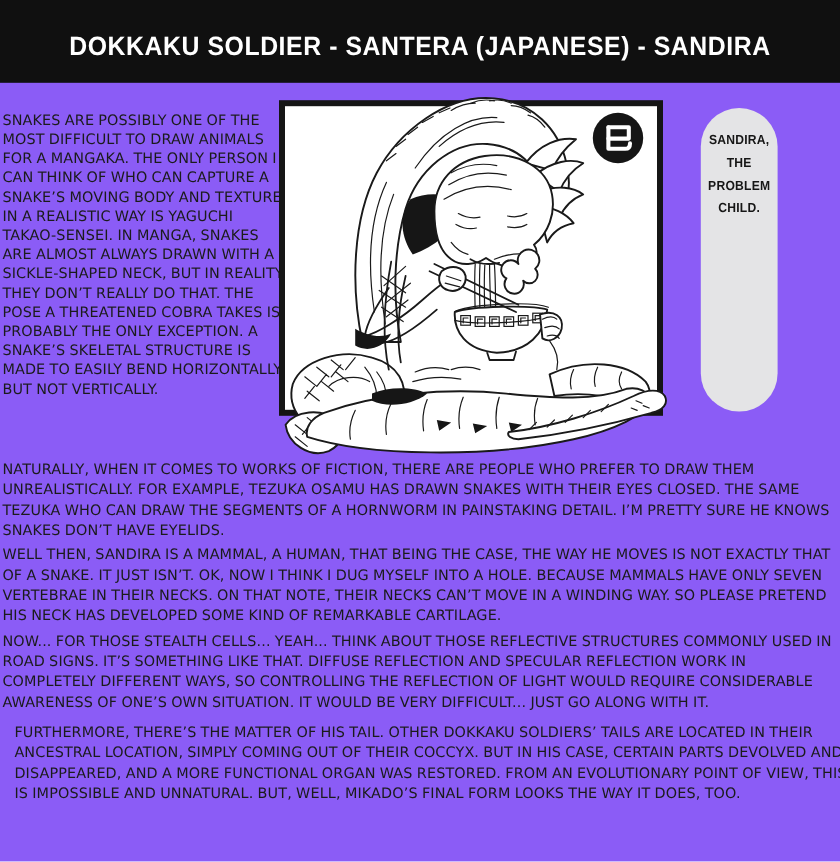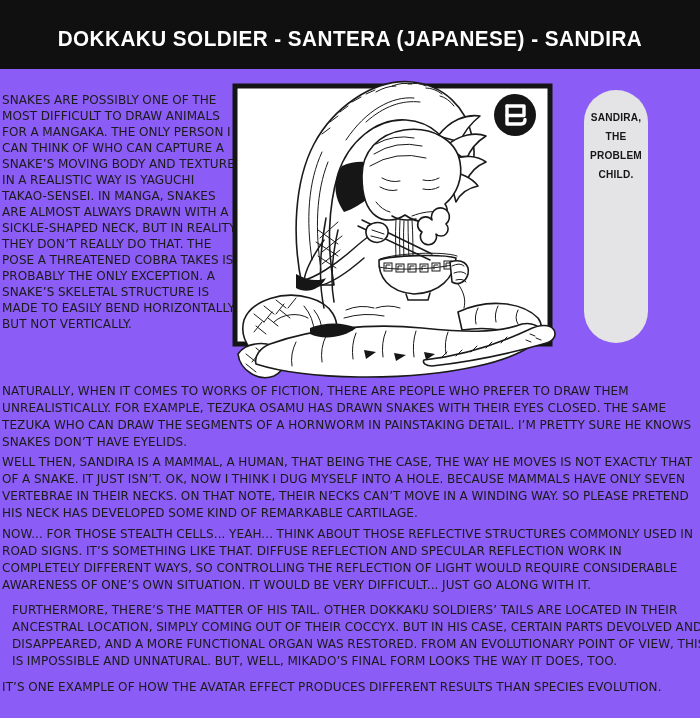--- a/index.html
+++ b/index.html
@@ -159,15 +159,14 @@
       <div>THE</div>
       <div>PROBLEM</div>
       <div>CHILD.</div>
     </div>
   </div>
 
   <div class="comic p2">NATURALLY, WHEN IT COMES TO WORKS OF FICTION, THERE ARE PEOPLE WHO PREFER TO DRAW THEM UNREALISTICALLY. FOR EXAMPLE, TEZUKA OSAMU HAS DRAWN SNAKES WITH THEIR EYES CLOSED. THE SAME TEZUKA WHO CAN DRAW THE SEGMENTS OF A HORNWORM IN PAINSTAKING DETAIL. I’M PRETTY SURE HE KNOWS SNAKES DON’T HAVE EYELIDS.</div>
   <div class="comic p3">WELL THEN, SANDIRA IS A MAMMAL, A HUMAN, THAT BEING THE CASE, THE WAY HE MOVES IS NOT EXACTLY THAT OF A SNAKE. IT JUST ISN’T. OK, NOW I THINK I DUG MYSELF INTO A HOLE. BECAUSE MAMMALS HAVE ONLY SEVEN VERTEBRAE IN THEIR NECKS. ON THAT NOTE, THEIR NECKS CAN’T MOVE IN A WINDING WAY. SO PLEASE PRETEND HIS NECK HAS DEVELOPED SOME KIND OF REMARKABLE CARTILAGE.</div>
   <div class="comic p4">NOW... FOR THOSE STEALTH CELLS... YEAH... THINK ABOUT THOSE REFLECTIVE STRUCTURES COMMONLY USED IN ROAD SIGNS. IT’S SOMETHING LIKE THAT. DIFFUSE REFLECTION AND SPECULAR REFLECTION WORK IN COMPLETELY DIFFERENT WAYS, SO CONTROLLING THE REFLECTION OF LIGHT WOULD REQUIRE CONSIDERABLE AWARENESS OF ONE’S OWN SITUATION. IT WOULD BE VERY DIFFICULT... JUST GO ALONG WITH IT.</div>
   <div class="comic p5">FURTHERMORE, THERE’S THE MATTER OF HIS TAIL. OTHER DOKKAKU SOLDIERS’ TAILS ARE LOCATED IN THEIR ANCESTRAL LOCATION, SIMPLY COMING OUT OF THEIR COCCYX. BUT IN HIS CASE, CERTAIN PARTS DEVOLVED AND DISAPPEARED, AND A MORE FUNCTIONAL ORGAN WAS RESTORED. FROM AN EVOLUTIONARY POINT OF VIEW, THIS IS IMPOSSIBLE AND UNNATURAL. BUT, WELL, MIKADO’S FINAL FORM LOOKS THE WAY IT DOES, TOO.</div>
-  <div class="comic p6">IT’S ONE EXAMPLE OF HOW THE AVATAR EFFECT PRODUCES DIFFERENT RESULTS THAN SPECIES EVOLUTION.</div>
 
 </div>
 
 </body></html>

